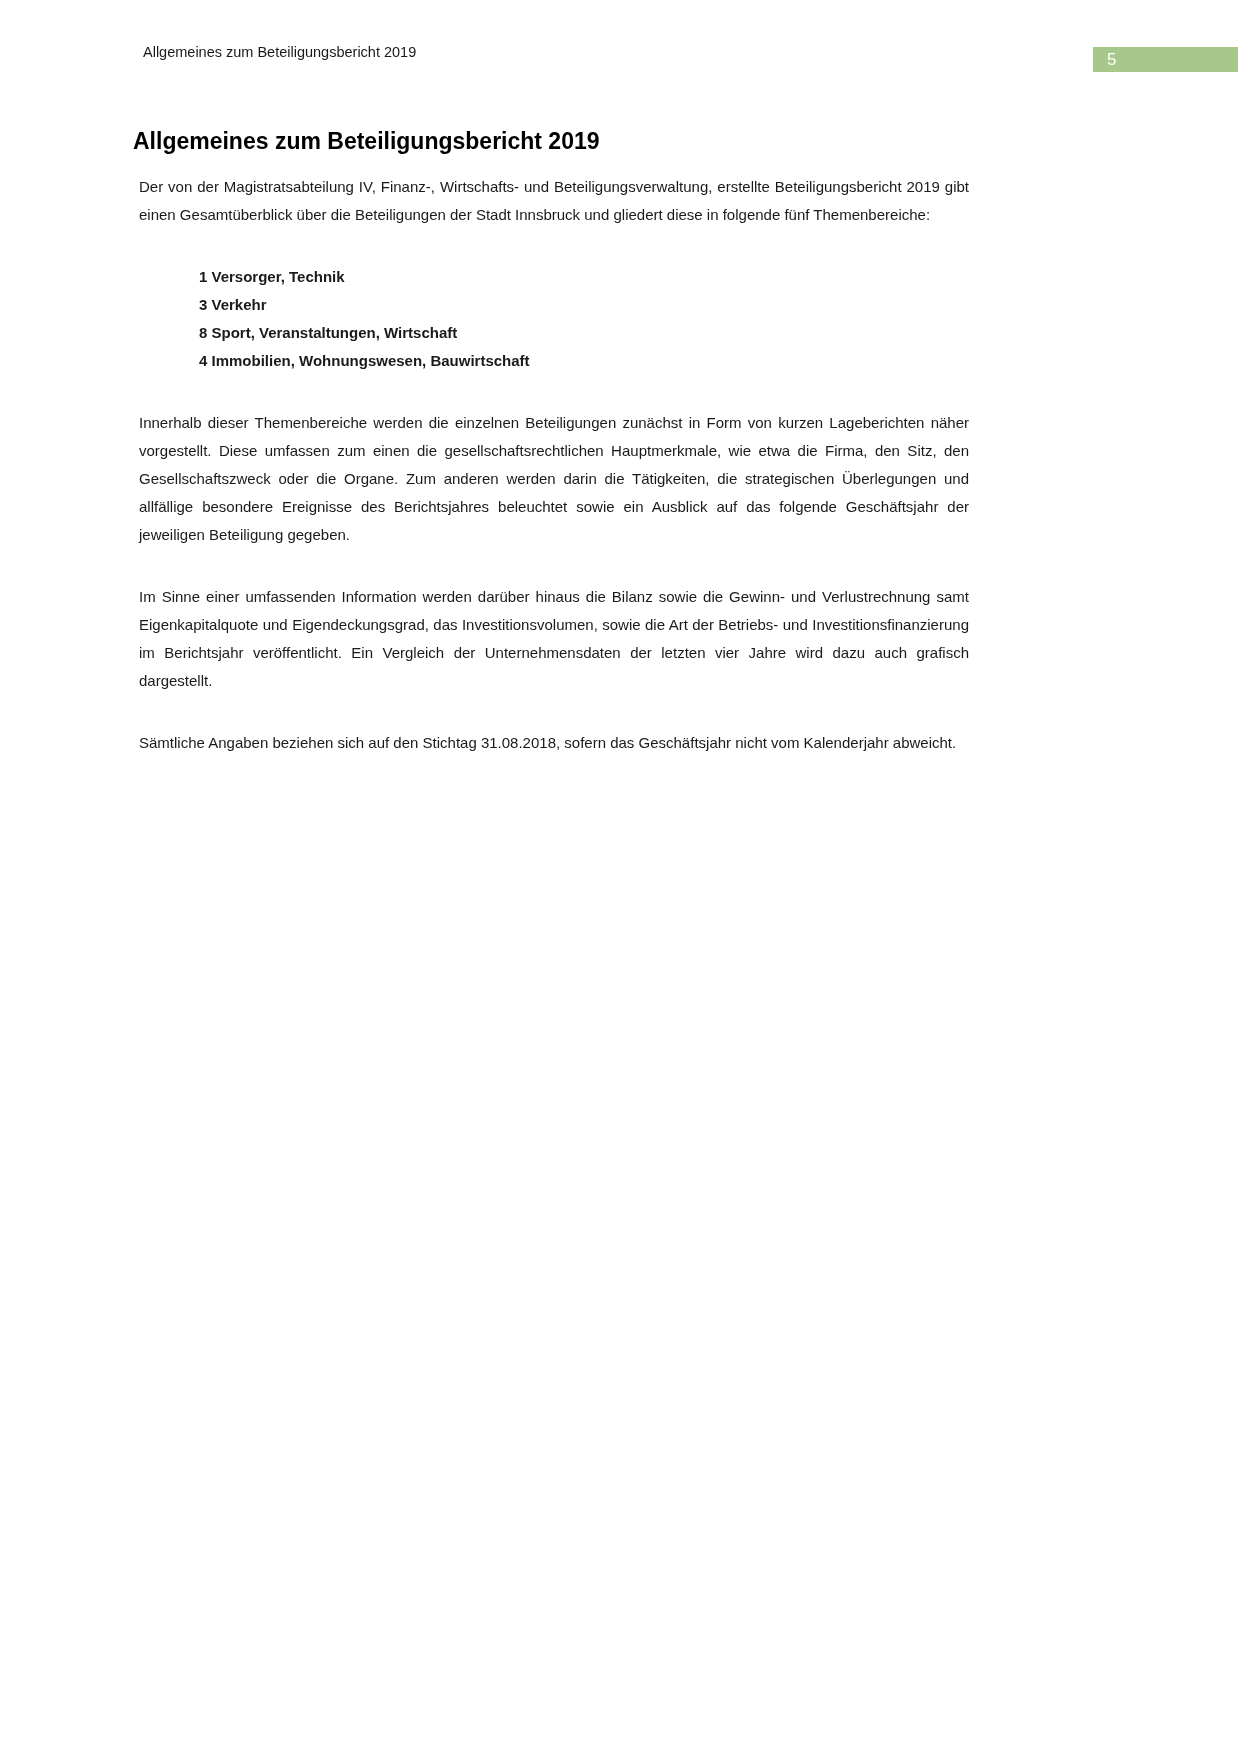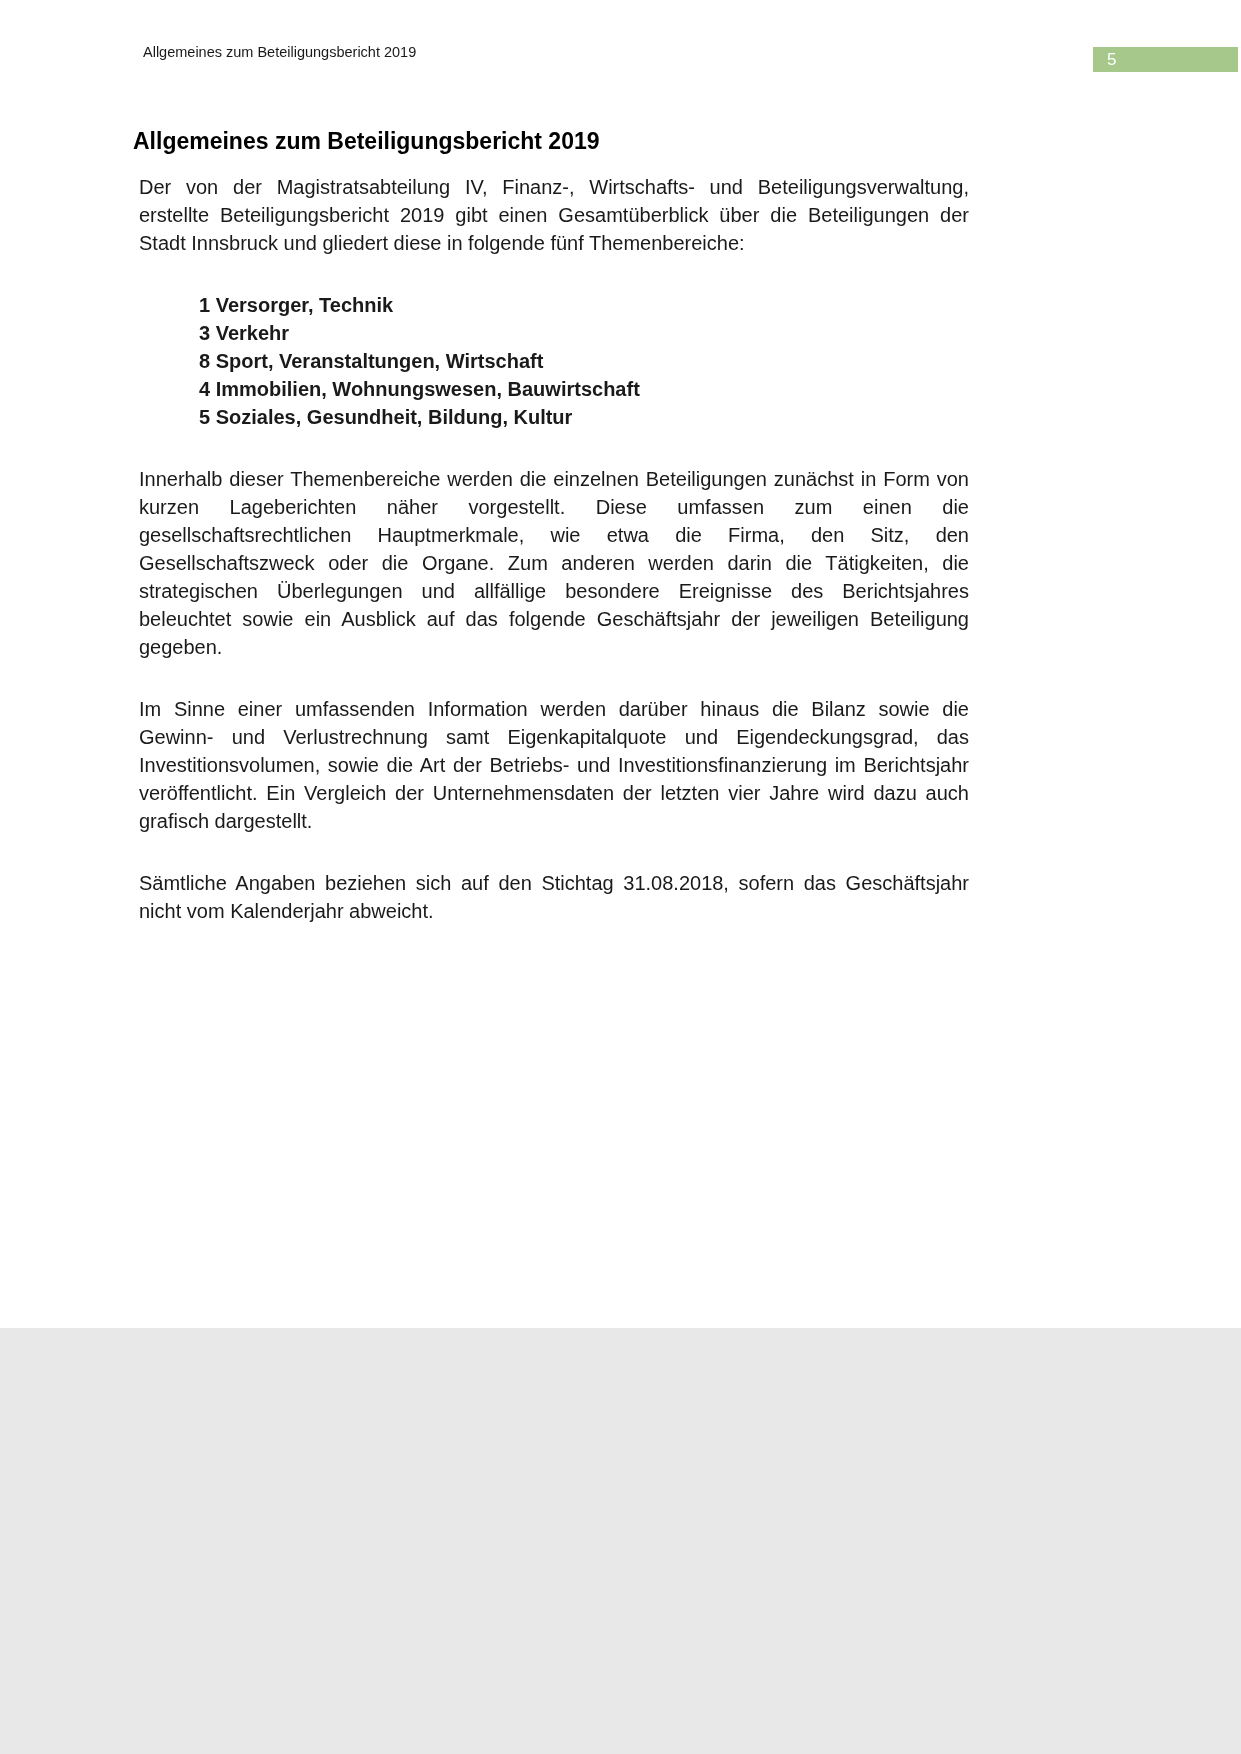--- a/index.html
+++ b/index.html
@@ -3,21 +3,21 @@
 <meta charset="utf-8">
 <style>
   html, body {
     margin: 0;
     padding: 0;
     background: #e8e8e8;
   }
   .page {
     position: relative;
     width: 1241px;
-    height: 1328px;
+    height: 1754px;
     margin: 0 auto;
     background: #ffffff;
     font-family: "Liberation Sans", "DejaVu Sans", sans-serif;
     color: #1a1a1a;
     overflow: hidden;
   }
   .running-header {
     position: absolute;
     top: 44px;
     left: 143px;
@@ -50,21 +50,21 @@
     font-weight: bold;
     line-height: 28px;
     white-space: nowrap;
     color: #000000;
   }
   .body-block {
     position: absolute;
     top: 173px;
     left: 139px;
     width: 830px;
-    font-size: 20px;
+    font-size: 15px;
     line-height: 28px;
   }
   .body-par {
     margin: 0 0 34px 0;
     text-align: justify;
     text-justify: inter-word;
   }
   .theme-list {
     margin: 0 0 34px 60px;
     font-weight: bold;
@@ -88,21 +88,20 @@
 
   <div class="body-block">
 
     <p class="body-par">Der von der Magistratsabteilung IV, Finanz-, Wirtschafts- und Beteiligungsverwaltung, erstellte Beteiligungsbericht 2019 gibt einen Gesamtüberblick über die Beteiligungen der Stadt Innsbruck und gliedert diese in folgende fünf Themenbereiche:</p>
 
     <div class="theme-list">
       <div class="theme-item">1 Versorger, Technik</div>
       <div class="theme-item">3 Verkehr</div>
       <div class="theme-item">8 Sport, Veranstaltungen, Wirtschaft</div>
       <div class="theme-item">4 Immobilien, Wohnungswesen, Bauwirtschaft</div>
-      <div class="theme-item">5 Soziales, Gesundheit, Bildung, Kultur</div>
     </div>
 
     <p class="body-par">Innerhalb dieser Themenbereiche werden die einzelnen Beteiligungen zunächst in Form von kurzen Lageberichten näher vorgestellt. Diese umfassen zum einen die gesellschaftsrechtlichen Hauptmerkmale, wie etwa die Firma, den Sitz, den Gesellschaftszweck oder die Organe. Zum anderen werden darin die Tätigkeiten, die strategischen Überlegungen und allfällige besondere Ereignisse des Berichtsjahres beleuchtet sowie ein Ausblick auf das folgende Geschäftsjahr der jeweiligen Beteiligung gegeben.</p>
 
     <p class="body-par">Im Sinne einer umfassenden Information werden darüber hinaus die Bilanz sowie die Gewinn- und Verlustrechnung samt Eigenkapitalquote und Eigendeckungsgrad, das Investitionsvolumen, sowie die Art der Betriebs- und Investitionsfinanzierung im Berichtsjahr veröffentlicht. Ein Vergleich der Unternehmensdaten der letzten vier Jahre wird dazu auch grafisch dargestellt.</p>
 
     <p class="body-par">Sämtliche Angaben beziehen sich auf den Stichtag 31.08.2018, sofern das Geschäftsjahr nicht vom Kalenderjahr abweicht.</p>
 
   </div>
 </div>

